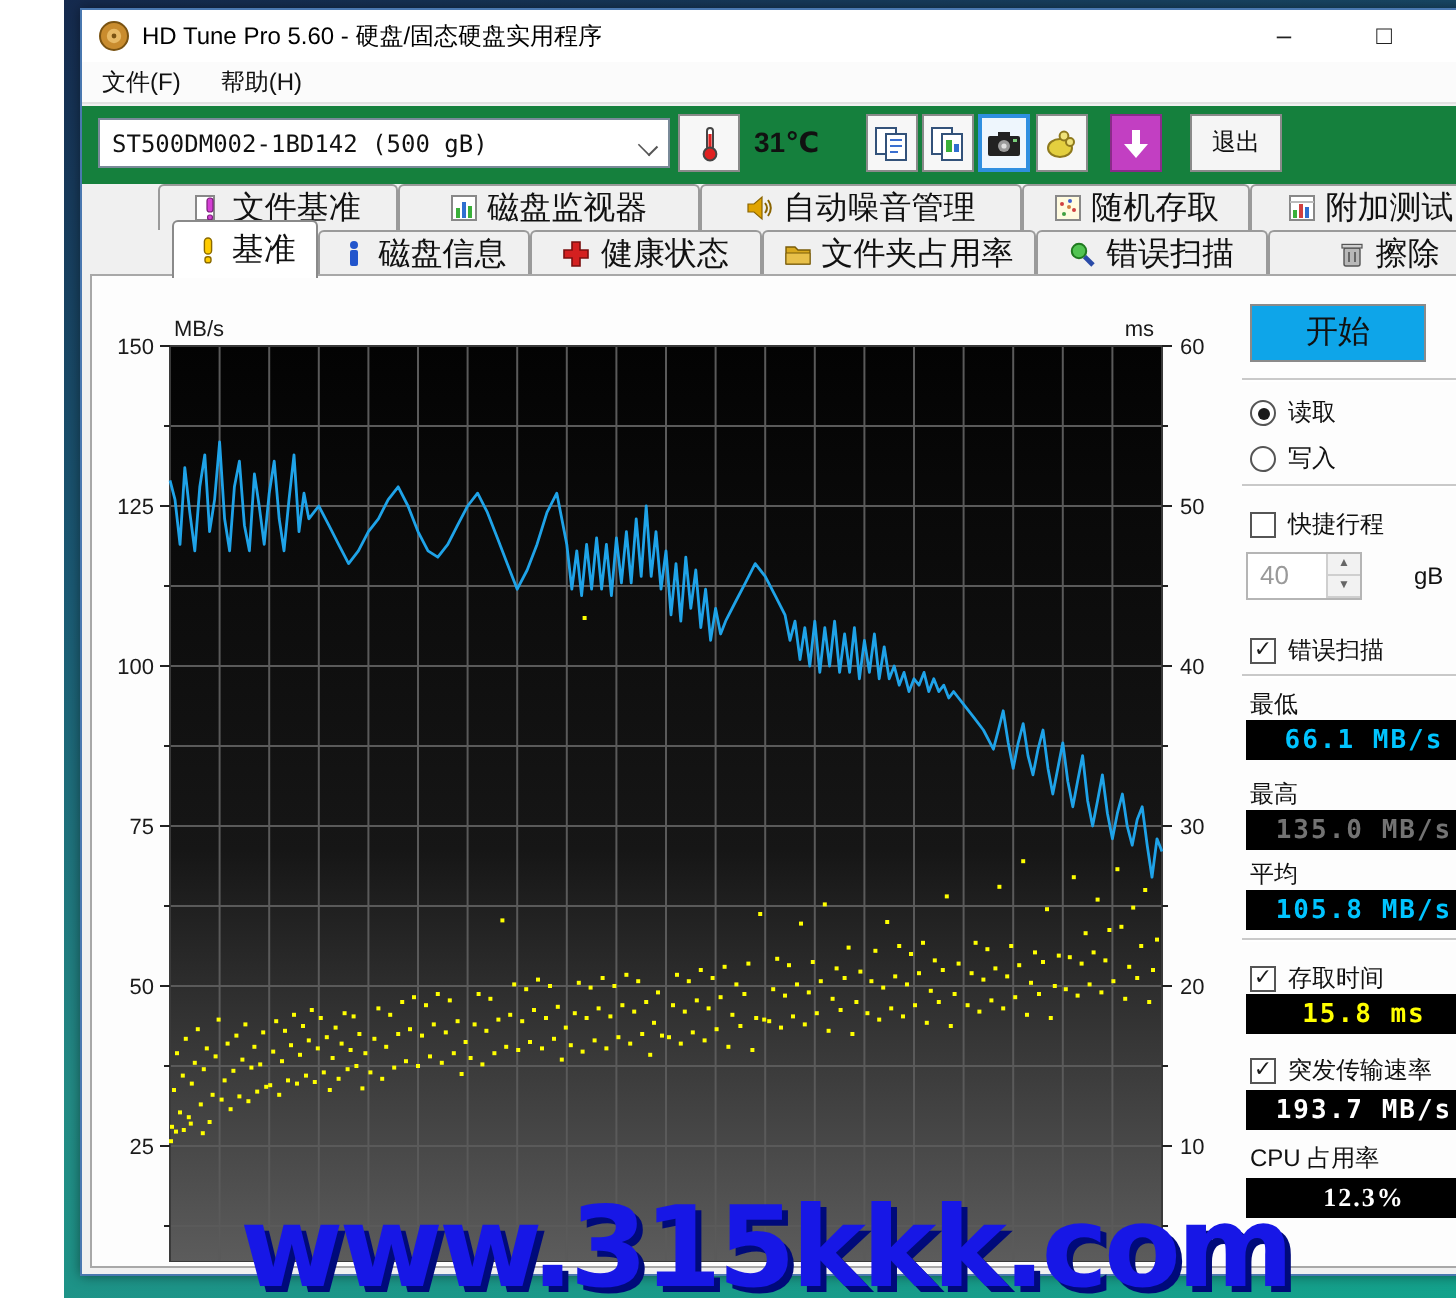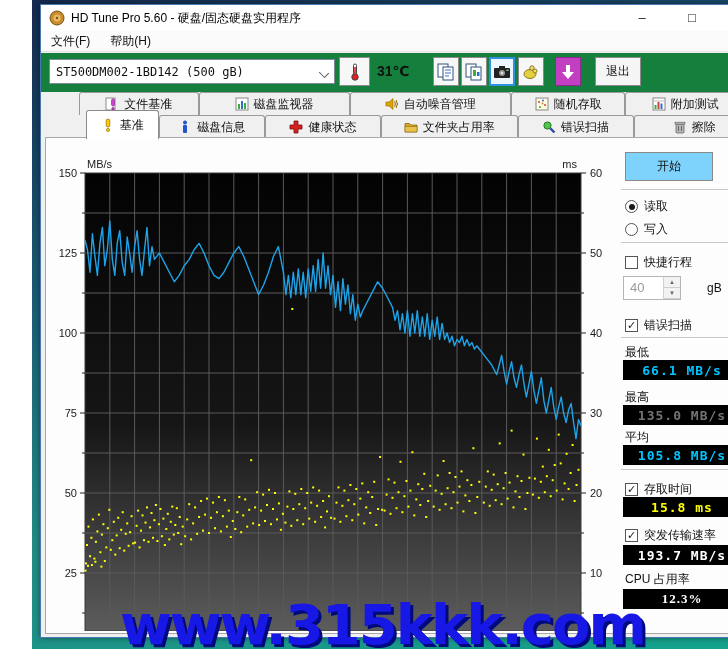--- a/index.html
+++ b/index.html
@@ -42,37 +42,37 @@
   .b-hand { left:477px; } .b-down { left:514px; }
   .exit-btn { position:absolute; left:554px; top:4px; width:46px; height:29px; background:#f5f5f5;
     border:1px solid #8a8a8a; font-size:12px; display:flex; align-items:center; justify-content:center; }
 
   
   .tabrow { position:absolute; display:flex; }
   .tabrow1 { left:38px; top:87px; width:666px; height:23px; }
   .tabrow2 { left:45px; top:110px; width:669px; height:23px;justify-content:space-between; }
   .tab { display:flex; align-items:center; justify-content:center; gap:5px;
     background:#f0f0f0; border:1px solid #9a9a9a; border-bottom:none;
-    border-radius:3px 3px 0 0; font-size:12px; padding:0 4px; white-space:nowrap; }
+    border-radius:3px 3px 0 0; font-size:16px; padding:0 4px; white-space:nowrap; }
   .tab.active { background:#ffffff; margin-top:-5px; height:29px; position:relative; z-index:5;
     border-color:#8a8a8a; }
   .tabicon { width:14px; height:14px; flex:0 0 auto; }
 
   
   .page { position:absolute; left:4px; top:132px; width:702px; height:497px;
     background:#fdfdfd; border:1px solid #a8a8a8; z-index:1; }
 
   
   #plot-svg { position:absolute; left:8px; top:150px; z-index:2; }
   .tick { font-family:"Liberation Sans",sans-serif; font-size:11px; fill:#1a1a1a; }
   .unit { font-family:"Liberation Sans",sans-serif; font-size:11px; fill:#1a1a1a; }
 
   
-  .pbtn { position:absolute; left:584px; top:147px; width:88px; height:29px; background:#7dd3fc;
-    border:1px solid #8a8a8a; font-size:12px; display:flex; align-items:center; justify-content:center; z-index:3;}
+  .pbtn { position:absolute; left:584px; top:147px; width:88px; height:29px; background:#0ea5e9;
+    border:1px solid #8a8a8a; font-size:16px; display:flex; align-items:center; justify-content:center; z-index:3;}
   .divider { position:absolute; left:580px; width:122px; height:2px;
     border-top:1px solid #c9c9c9; border-bottom:1px solid #ffffff; z-index:3; }
   .ctl-row { position:absolute; left:584px; display:flex; align-items:center; gap:6px; font-size:12px; z-index:3; }
   .radio { width:13px; height:13px; border:1px solid #555; border-radius:50%; background:#fff;
     display:inline-flex; align-items:center; justify-content:center; }
   .radio.on::after { content:''; width:6px; height:6px; border-radius:50%; background:#1a1a1a; }
   .chk { width:13px; height:13px; border:1px solid #555; background:#fff; display:inline-flex;
     align-items:center; justify-content:center; font-size:11px; line-height:11px; color:#1a1a1a; }
   .chk.on::after { content:'\2713'; font-weight:bold; }
   .spinbox { position:absolute; left:582px; top:271px; width:58px; height:24px; background:#fff;

